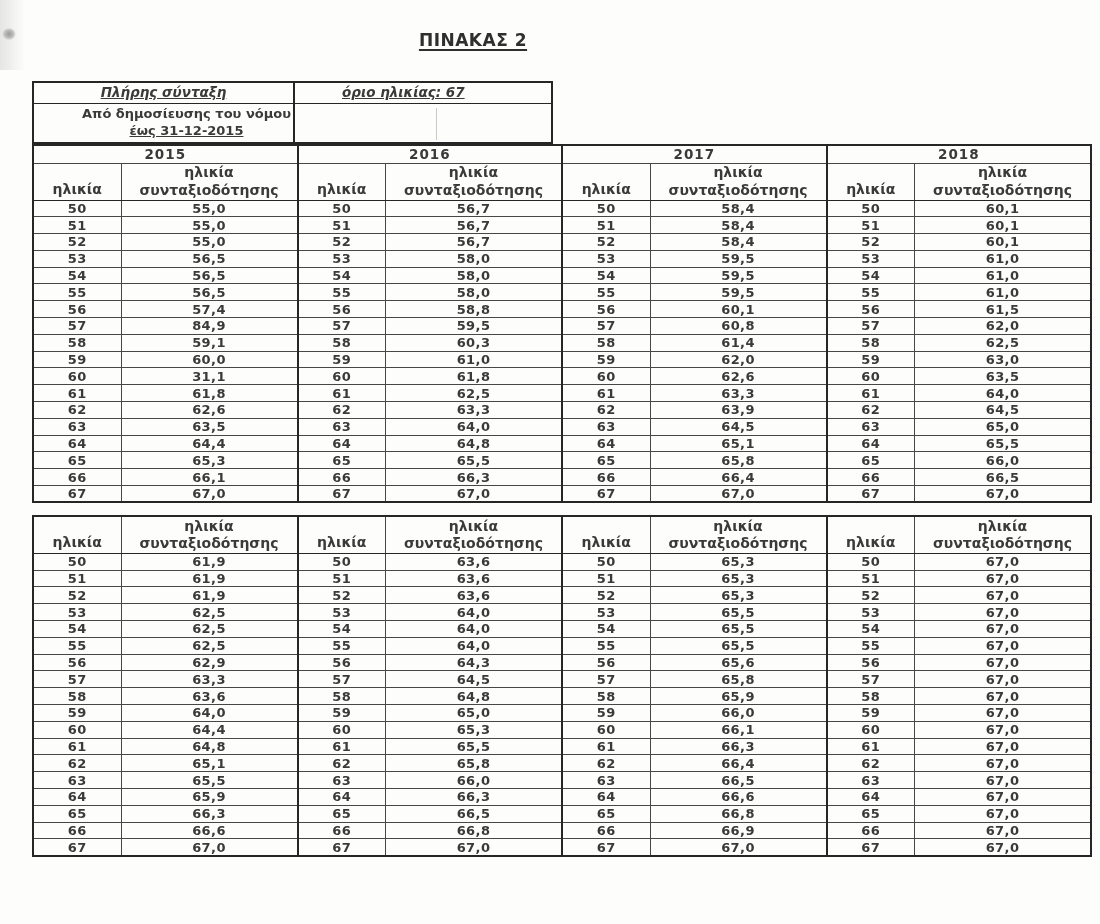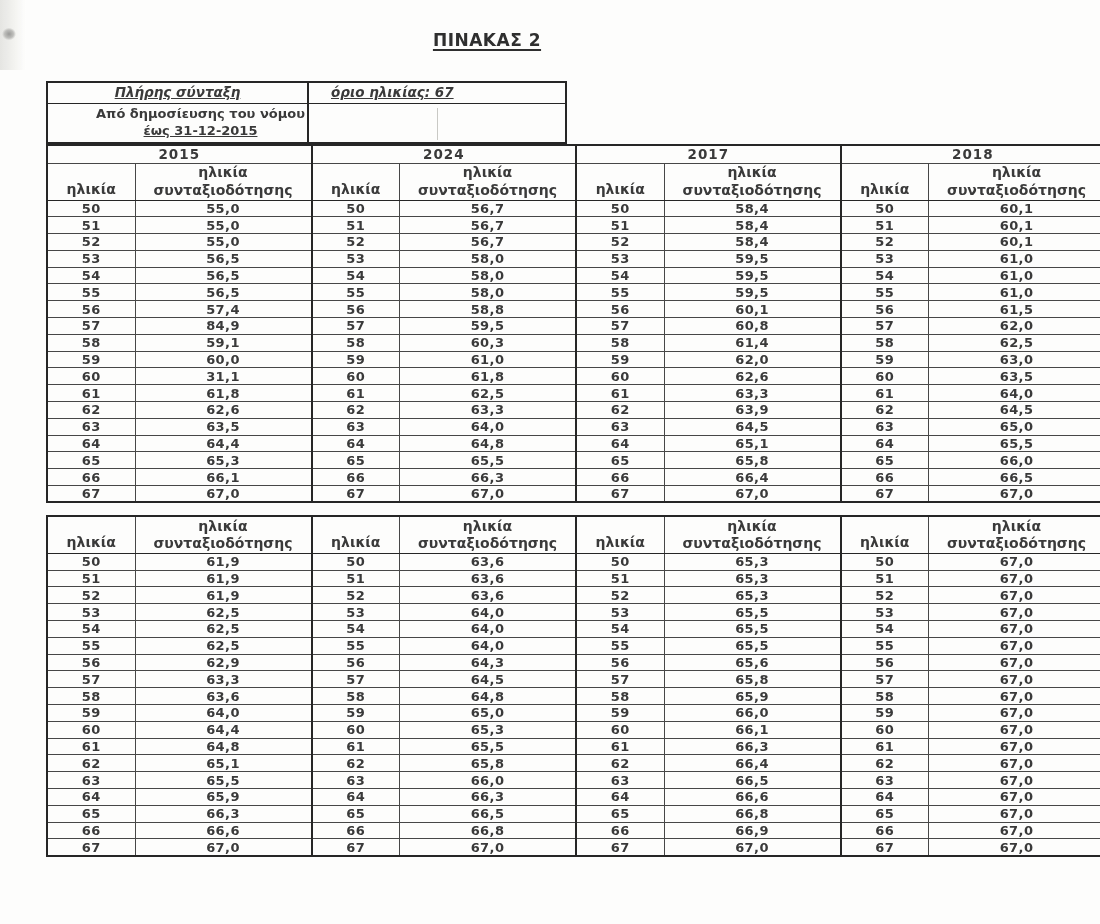--- a/index.html
+++ b/index.html
@@ -17,35 +17,35 @@
   }
   .page{position:relative;width:1100px;height:924px;background:#fdfdfc;}
   .artifact{
     position:absolute;left:0;top:0;width:26px;height:70px;
     background:
       radial-gradient(ellipse 10px 9px at 9px 34px, #8f8f8d 0%, #b9b9b6 45%, transparent 70%),
       linear-gradient(to right,#e3e3e0 0%, #f2f2ef 55%, transparent 100%);
     opacity:.9;
   }
   .content{
-    position:absolute;left:46px;top:0;width:882px;
+    position:absolute;left:32px;top:0;width:882px;
     filter:blur(0.35px);
   }
   .doc-title{
     margin-top:30px;text-align:center;
     font-size:17px;font-weight:700;letter-spacing:.5px;
     text-decoration:underline;text-decoration-thickness:2px;text-underline-offset:3px;
     color:#2f2f2f;
   }
   
   .header-box{
     width:521px;margin-top:31px;border:2px solid var(--border-dark);
     font-weight:700;background:#fdfdfc;
   }
-  .hb-row{display:flex;}
+  .hb-row{display:flex;gap:25px;}
   .hb-row1{border-bottom:1px solid var(--border-dark);height:21px;align-items:center;}
   .hb-row2{height:38px;}
   .hb-cell-left{width:261px;border-right:2px solid var(--border-dark);height:100%;}
   .hb-cell-right{flex:1;height:100%;}
   .hb-full-pension{
     text-align:center;font-style:italic;font-size:13.5px;line-height:19px;
     text-decoration:underline;
   }
   .hb-age-limit{
     padding-left:22px;font-style:italic;font-size:13.5px;line-height:19px;
@@ -120,21 +120,21 @@
           <col class="c-age">
           <col class="c-ret">
           <col class="c-age">
           <col class="c-ret">
           <col class="c-age">
           <col class="c-ret">
         </colgroup>
         <thead>
           <tr class="year-row">
             <th colspan="2">2015</th>
-            <th class="grp" colspan="2">2024</th>
+            <th class="grp" colspan="2">2016</th>
             <th class="grp" colspan="2">2017</th>
             <th class="grp" colspan="2">2018</th>
           </tr>
           <tr class="colhead-row">
             <th class="age-h">ηλικία</th>
             <th class="ret-h">
               <div>ηλικία</div>
               <div>συνταξιοδότησης</div>
             </th>
             <th class="age-h grp">ηλικία</th>

